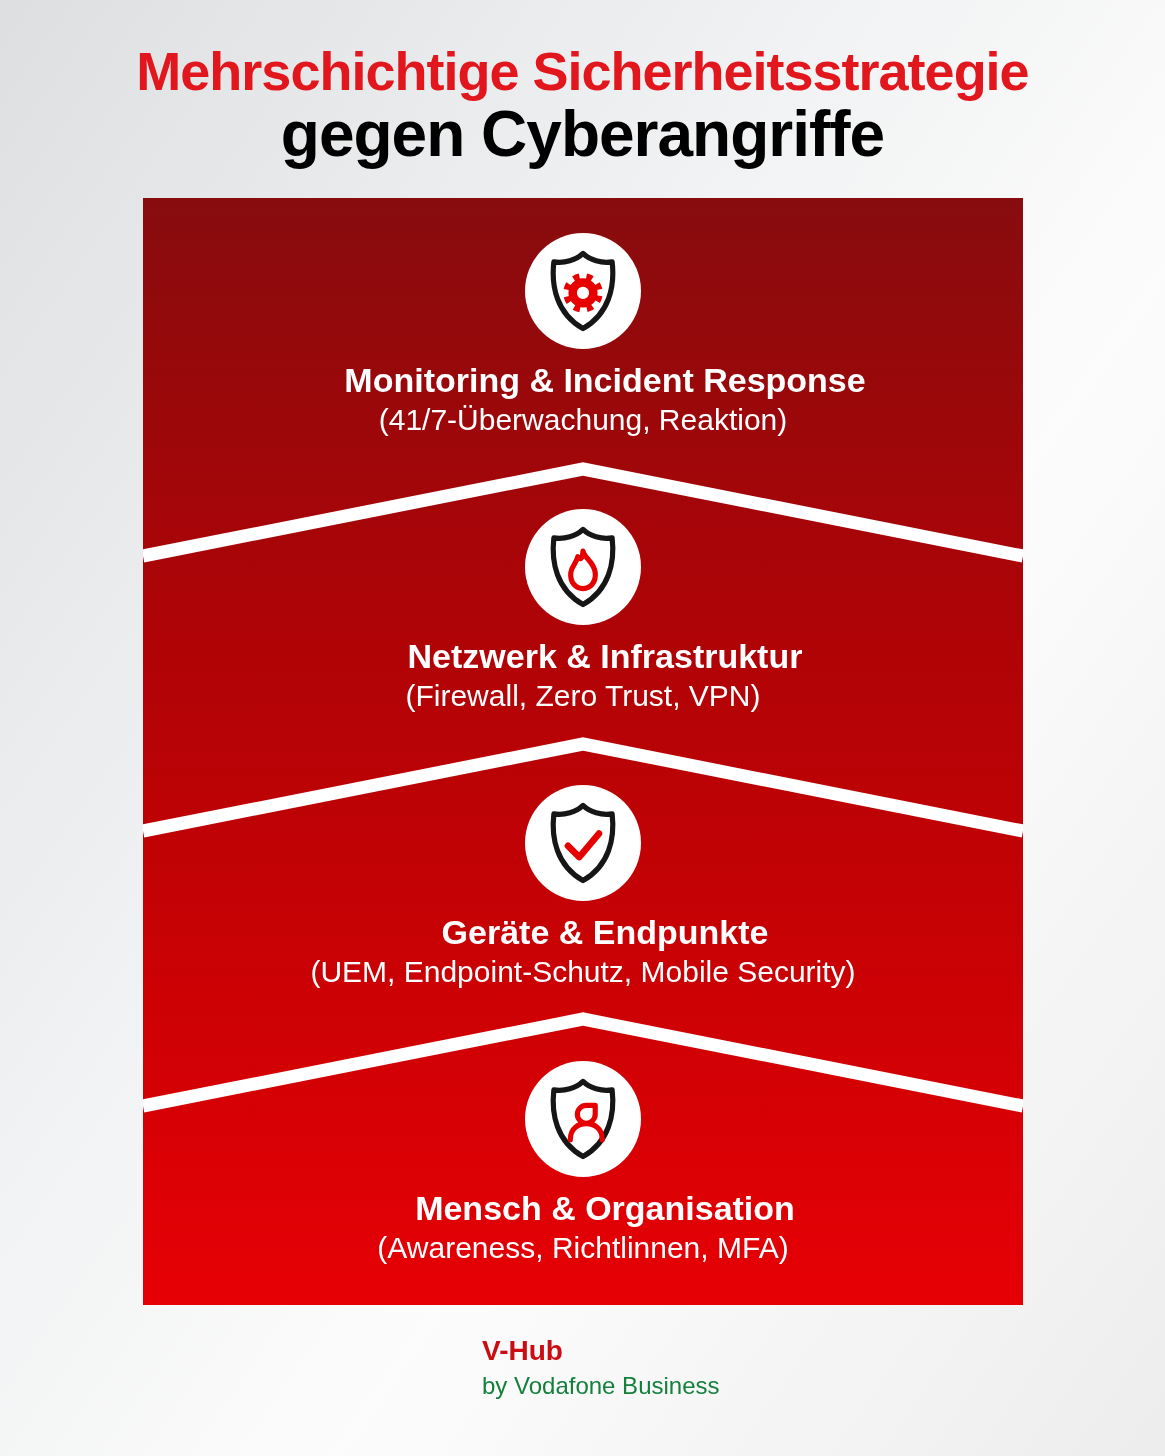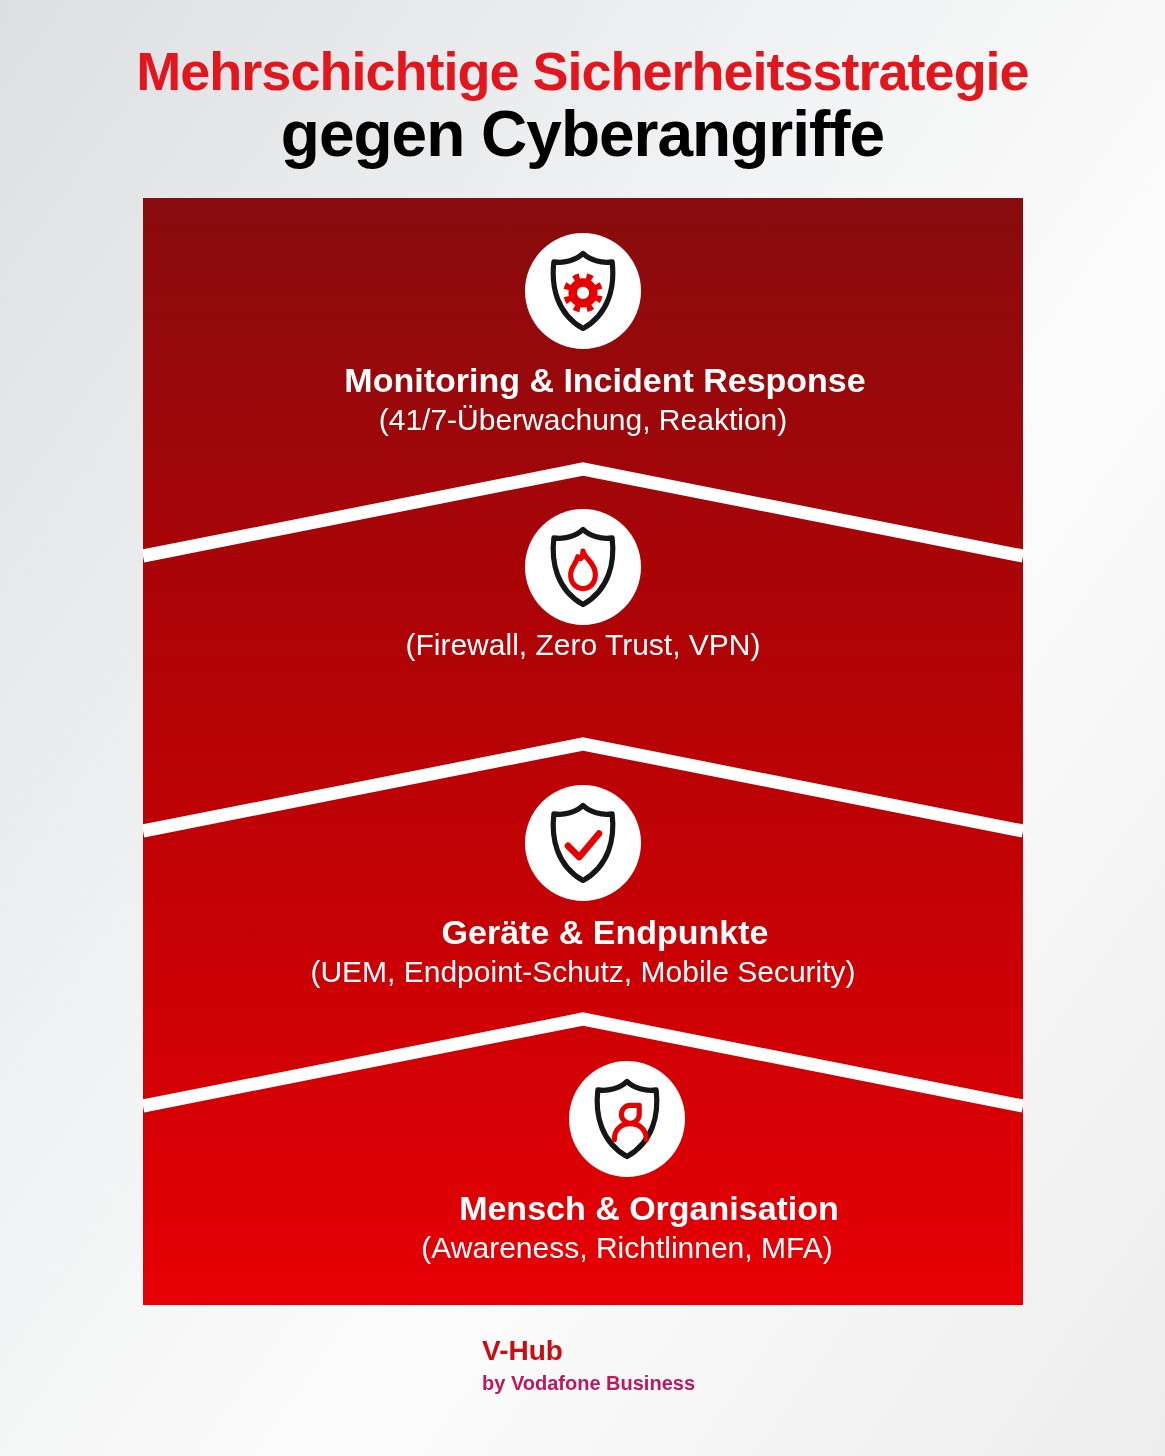--- a/index.html
+++ b/index.html
@@ -19,37 +19,37 @@
   .header .line2{
     font-size:64px;font-weight:800;letter-spacing:-1px;color:#000000;
   }
   .panel{
     position:absolute;left:143px;top:198px;width:880px;height:1107px;
   }
   .panel svg.bg{position:absolute;left:0;top:0;}
   .layer{
     position:absolute;left:0;width:880px;text-align:center;
   }
-  .layer-1{top:35px;} .layer-2{top:311px;} .layer-3{top:587px;} .layer-4{top:863px;padding-left:44px;}
+  .layer-1{top:35px;} .layer-2{top:311px;} .layer-3{top:587px;} .layer-4{top:863px;}
   .icon-circle{
     width:116px;height:116px;border-radius:50%;background:#ffffff;
     margin:0 auto;display:flex;align-items:center;justify-content:center;
   }
   .icon-circle svg{width:94px;height:94px;display:block;}
   .layer-title{
     margin-top:11px;font-size:34px;font-weight:700;color:#ffffff;line-height:1.18;margin-left:44px;
   }
   .layer-sub{
     font-size:30px;font-weight:400;color:#ffffff;line-height:1.2;margin-top:2px;
   }
   .footer{
     position:absolute;left:482px;top:1336px;text-align:left;
   }
   .footer .brand{font-size:28px;font-weight:800;color:#c90d13;line-height:1.1;}
-  .footer .byline{font-size:20px;font-weight:700;color:#be185d;margin-top:5px;}
+  .footer .byline{font-size:24px;font-weight:400;color:#15803d;margin-top:5px;}
 </style>
 </head>
 <body>
 
 <div class="header">
   <div class="line1">Mehrschichtige Sicherheitsstrategie</div>
   <div class="line2">gegen Cyberangriffe</div>
 </div>
 
 <div class="panel">
@@ -80,20 +80,21 @@
     <div class="layer-sub">(41/7-Überwachung, Reaktion)</div>
   </div>
 
   <div class="layer layer-2">
     <div class="icon-circle">
       <svg viewBox="0 0 100 100">
         <path d="M50 10 C43 17 30 21 19 19 C16 45 22 74 50 90 C78 74 84 45 81 19 C70 21 57 17 50 10 Z" fill="none" stroke="#161616" stroke-width="5.5" stroke-linejoin="round"></path>
         <path d="M50 33 C52 41 62 45 63 56 C64 66 58 73 50 73 C42 73 36 66 37 56 C37.8 49 43 46 44.5 39 C47 43 49.5 41.5 50 33 Z" fill="none" stroke="#e60000" stroke-width="5.5" stroke-linejoin="round"></path>
       </svg>
     </div>
+    <div class="layer-title">Netzwerk &amp; Infrastruktur</div>
     <div class="layer-sub">(Firewall, Zero Trust, VPN)</div>
   </div>
 
   <div class="layer layer-3">
     <div class="icon-circle">
       <svg viewBox="0 0 100 100">
         <path d="M50 10 C43 17 30 21 19 19 C16 45 22 74 50 90 C78 74 84 45 81 19 C70 21 57 17 50 10 Z" fill="none" stroke="#161616" stroke-width="5.5" stroke-linejoin="round"></path>
         <polyline points="34,53 46,65 67,40" fill="none" stroke="#e60000" stroke-width="7" stroke-linecap="round" stroke-linejoin="round"></polyline>
       </svg>
     </div>

